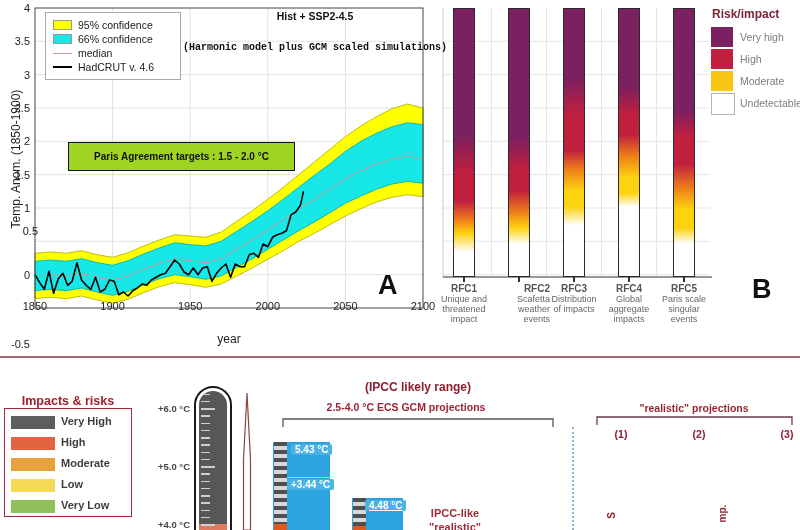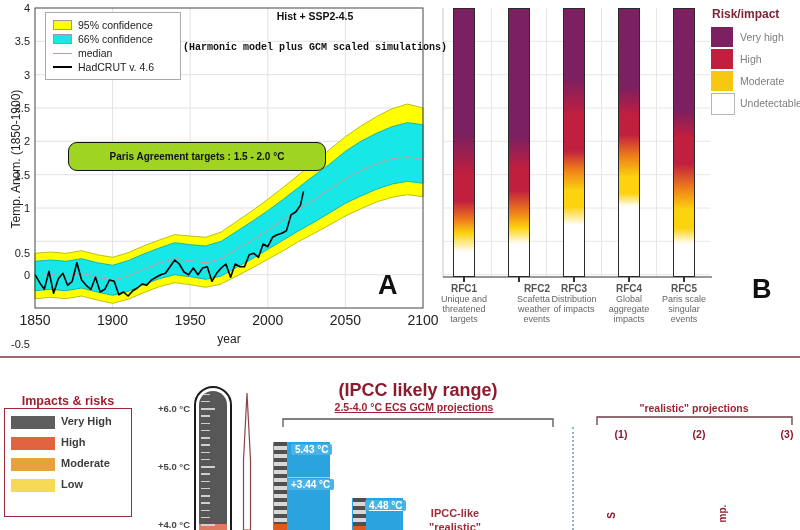--- a/index.html
+++ b/index.html
@@ -4,35 +4,35 @@
 <style>
   html,body{margin:0;padding:0;background:#fff;}
   #stage{position:relative;width:800px;height:530px;overflow:hidden;background:#fff;
          font-family:"Liberation Sans",sans-serif;}
   .abs{position:absolute;}
   
   #chartA-svg{position:absolute;left:0;top:0;}
   .grid{stroke:#e2e2e2;stroke-width:1;}
   .gridB{stroke:#e6e6e6;stroke-width:1;}
   .ytick{position:absolute;left:0;width:30px;text-align:right;font-size:11px;color:#222;}
-  .xtick{position:absolute;width:60px;text-align:center;font-size:14px;color:#222;top:312px;}
+  .xtick{position:absolute;width:60px;text-align:center;font-size:11px;color:#222;top:300px;}
   #ylabel-a{position:absolute;left:-134px;top:152px;width:300px;text-align:center;
             font-size:12px;color:#222;transform:rotate(-90deg);}
   #xlabel-a{position:absolute;left:199px;top:332px;width:60px;text-align:center;font-size:12px;color:#222;}
   #title-a{position:absolute;left:170px;top:10px;width:290px;text-align:center;color:#111;}
   #title-a .t1{font-size:10.5px;font-weight:bold;}
   #title-a .t2{font-size:10px;font-weight:bold;margin-top:20px;font-family:Liberation Mono, monospace;}
   #legend-a{position:absolute;left:45px;top:12px;width:136px;background:#fff;
             border:1px solid #aaa;padding:5px 7px;box-sizing:border-box;}
   .lg-row{display:flex;align-items:center;height:14px;}
   .lg-swatch{width:19px;height:10px;margin-right:6px;border:1px solid #999;box-sizing:border-box;flex:none;}
   .lg-line{width:19px;height:0;margin-right:6px;flex:none;}
   .lg-label{font-size:10.5px;color:#222;white-space:nowrap;}
-  #paris-box{position:absolute;left:68px;top:142px;width:258px;height:29px;background:#9fd522;
-             border:1.6px solid #111;border-radius:9px;display:flex;align-items:center;justify-content:center;
+  #paris-box{position:absolute;left:68px;top:142px;width:227px;height:29px;background:#9fd522;
+             border:1.6px solid #111;border-radius:0;display:flex;align-items:center;justify-content:center;
              font-size:10px;font-weight:bold;color:#111;box-sizing:border-box;}
   .panel-letter{position:absolute;font-size:27px;font-weight:bold;color:#111;}
   
   .ember{position:absolute;top:8px;width:22px;height:269px;border:1px solid #2a2a2a;box-sizing:border-box;}
   .ember-tick{position:absolute;top:277px;width:1.5px;height:5px;background:#333;}
   .rfc-label{position:absolute;top:283px;width:62px;text-align:center;color:#555;}
   .rfc-label .nm{font-size:10px;font-weight:bold;}
   .rfc-label .ds{font-size:9px;color:#666;line-height:10px;}
   #risk-legend-title{position:absolute;left:712px;top:7px;font-size:12px;font-weight:bold;color:#7d2436;}
   .risk-item-swatch{position:absolute;left:711px;width:22px;height:20px;}
@@ -48,21 +48,21 @@
   .imp-swatch{position:absolute;left:6px;top:3px;width:44px;height:13px;}
   .imp-label{position:absolute;left:56px;top:2px;font-size:11px;font-weight:bold;color:#3d3d3d;}
   
   #thermo{position:absolute;left:194px;top:386px;width:38px;height:160px;background:#fff;
           border:2px solid #1a1a1a;border-radius:19px 19px 0 0;box-sizing:border-box;padding:3px;}
   #thermo-tube{position:relative;width:100%;height:100%;background:#575757;border-radius:14px 14px 0 0;overflow:hidden;}
   .th-tick{position:absolute;left:2px;height:1.5px;background:#cfcfcf;}
   #th-band{position:absolute;left:0;top:133px;width:100%;height:9px;background:#e07a5f;}
   .th-label{position:absolute;left:148px;width:42px;text-align:right;font-size:9.5px;font-weight:bold;color:#444;}
   
-  .hdr-title{position:absolute;text-align:center;font-size:18px;font-weight:bold;color:#8e1b2d;}
+  .hdr-title{position:absolute;text-align:center;font-size:12px;font-weight:bold;color:#8e1b2d;}
   .hdr-sub{position:absolute;text-align:center;font-size:10.5px;font-weight:bold;color:#9c2433;}
   .case-label{position:absolute;font-size:10.5px;font-weight:bold;color:#8e1b2d;width:30px;text-align:center;}
   
   .proj-bar{position:absolute;background:#2aa3df;}
   .ruler{position:absolute;width:13px;background:repeating-linear-gradient(to bottom,#4f4f4f 0 4px,#d8d8d8 4px 8px);}
   .ruler-end{position:absolute;width:13px;height:6px;background:#e2571c;}
   .proj-label{position:absolute;font-size:10px;font-weight:bold;color:#fff;background:#49b3e6;
               padding:0 4px;border-radius:2px;white-space:nowrap;}
   #proj1-line{position:absolute;left:287px;top:477px;width:43px;height:1px;background:#f2b3a3;}
   #ipcc-note{position:absolute;left:418px;top:506px;width:74px;text-align:center;
@@ -107,21 +107,21 @@
       <line class="gridB" x1="656.5" x2="656.5" y1="8" y2="277"></line>
       <line x1="443" x2="443" y1="8" y2="277" stroke="#c9c9c9" stroke-width="1"></line>
       <line x1="443" x2="712" y1="277" y2="277" stroke="#333" stroke-width="1.2"></line>
     </svg>
 
   <div id="ylabel-a">Temp. Anom. (1850-1900)</div>
   <div id="xlabel-a">year</div>
   <div id="yticks-a">
       <div class="ytick" style="top: 302px; margin-top: 36px;">-0.5</div>
       <div class="ytick" style="top: 268.667px;">0</div>
-      <div class="ytick" style="top: 247px;">0.5</div>
+      <div class="ytick" style="top: 225px; padding-left: 8px;">0.5</div>
       <div class="ytick" style="top: 202px;">1</div>
       <div class="ytick" style="top: 168.667px;">1.5</div>
       <div class="ytick" style="top: 135.333px;">2</div>
       <div class="ytick" style="top: 102px;">2.5</div>
       <div class="ytick" style="top: 68.6667px;">3</div>
       <div class="ytick" style="top: 35.3333px;">3.5</div>
       <div class="ytick" style="top: 2px;">4</div>
     </div>
   <div id="xticks-a">
       <div class="xtick" style="left: 5px;">1850</div>
@@ -171,21 +171,21 @@
       <div class="ember" style="left: 618px; background: linear-gradient(rgb(123, 32, 96) 0%, rgb(123, 32, 96) 29%, rgb(193, 31, 62) 40%, rgb(193, 31, 62) 47%, rgb(238, 125, 26) 55%, rgb(253, 210, 15) 63%, rgb(253, 210, 15) 69%, rgb(255, 255, 255) 74%, rgb(255, 255, 255) 100%);"></div>
       <div class="ember-tick" style="left: 628.25px;"></div>
       <div class="ember" style="left: 673px; background: linear-gradient(rgb(123, 32, 96) 0%, rgb(123, 32, 96) 38%, rgb(193, 31, 62) 48%, rgb(193, 31, 62) 58%, rgb(238, 125, 26) 67%, rgb(253, 210, 15) 75%, rgb(253, 210, 15) 82%, rgb(255, 255, 255) 88%, rgb(255, 255, 255) 100%);"></div>
       <div class="ember-tick" style="left: 683.25px;"></div>
     </div>
   <div id="rfc-labels">
       <div class="rfc-label" style="left: 433px;">
         <div class="nm">RFC1</div>
         <div class="ds">Unique and</div>
         <div class="ds">threatened</div>
-        <div class="ds">targets</div>
+        <div class="ds">impact</div>
       </div>
       <div class="rfc-label" style="left: 488px; text-align: right;">
         <div class="nm">RFC2</div>
         <div class="ds">Scafetta</div>
         <div class="ds">weather</div>
         <div class="ds">events</div>
       </div>
       <div class="rfc-label" style="left: 543px;">
         <div class="nm">RFC3</div>
         <div class="ds">Distribution</div>
@@ -229,20 +229,24 @@
         <div class="imp-swatch" style="background: rgb(226, 99, 63);"></div>
         <div class="imp-label">High</div>
       </div>
       <div class="imp-row" style="top: 46px;">
         <div class="imp-swatch" style="background: rgb(233, 162, 59);"></div>
         <div class="imp-label">Moderate</div>
       </div>
       <div class="imp-row" style="top: 67px;">
         <div class="imp-swatch" style="background: rgb(246, 218, 85);"></div>
         <div class="imp-label">Low</div>
+      </div>
+      <div class="imp-row" style="top: 88px;">
+        <div class="imp-swatch" style="background: rgb(144, 192, 90);"></div>
+        <div class="imp-label">Very Low</div>
       </div>
     </div>
 
   <div id="thermo">
     <div id="thermo-tube">
       <div id="th-band"></div>
     <div class="th-tick" style="top: 2.5px; width: 9px;"></div>
         <div class="th-tick" style="top: 9.75px; width: 9px;"></div>
         <div class="th-tick" style="top: 17px; width: 14px;"></div>
         <div class="th-tick" style="top: 24.25px; width: 9px;"></div>
@@ -265,21 +269,21 @@
   </div>
   <div class="th-label" style="top:403px;">+6.0 °C</div>
   <div class="th-label" style="top:461px;">+5.0 °C</div>
   <div class="th-label" style="top:519px;">+4.0 °C</div>
 
   <svg class="abs" style="left:238px;top:390px;" width="16" height="140">
     <polygon points="9,3 12.5,70 12.5,140 5.5,140 5.5,70" fill="#ffffff" stroke="#8b4444" stroke-width="1.2"></polygon>
   </svg>
 
   <div class="hdr-title" style="left:280px;top:380px;width:276px;">(IPCC likely range)</div>
-  <div class="hdr-sub" style="left:276px;top:401px;width:276px;text-decoration:underline;">2.5-4.0 °C  ECS GCM projections</div>
+  <div class="hdr-sub" style="left:268px;top:401px;width:276px;">2.5-4.0 °C  ECS GCM projections</div>
   <svg class="abs" style="left:280px;top:415px;" width="280" height="14">
     <polyline points="3,12 3,4 273,4 273,12" fill="none" stroke="#555" stroke-width="1.3"></polyline>
   </svg>
 
   <div class="hdr-sub" style="left:592px;top:402px;width:204px;">"realistic" projections</div>
   <svg class="abs" style="left:594px;top:413px;" width="202" height="14">
     <polyline points="3,12 3,4 198,4 198,12" fill="none" stroke="#6b3b44" stroke-width="1.3"></polyline>
   </svg>
 
   <div class="case-label" style="left:606px;top:428px;">(1)</div>

